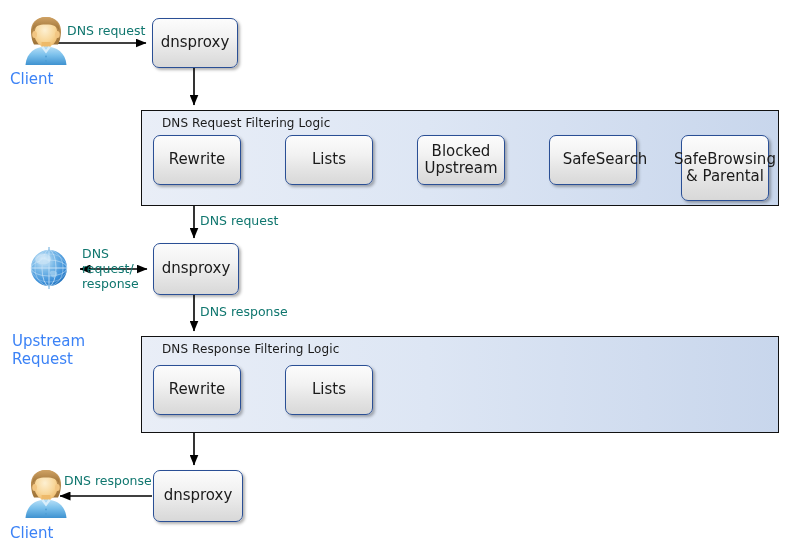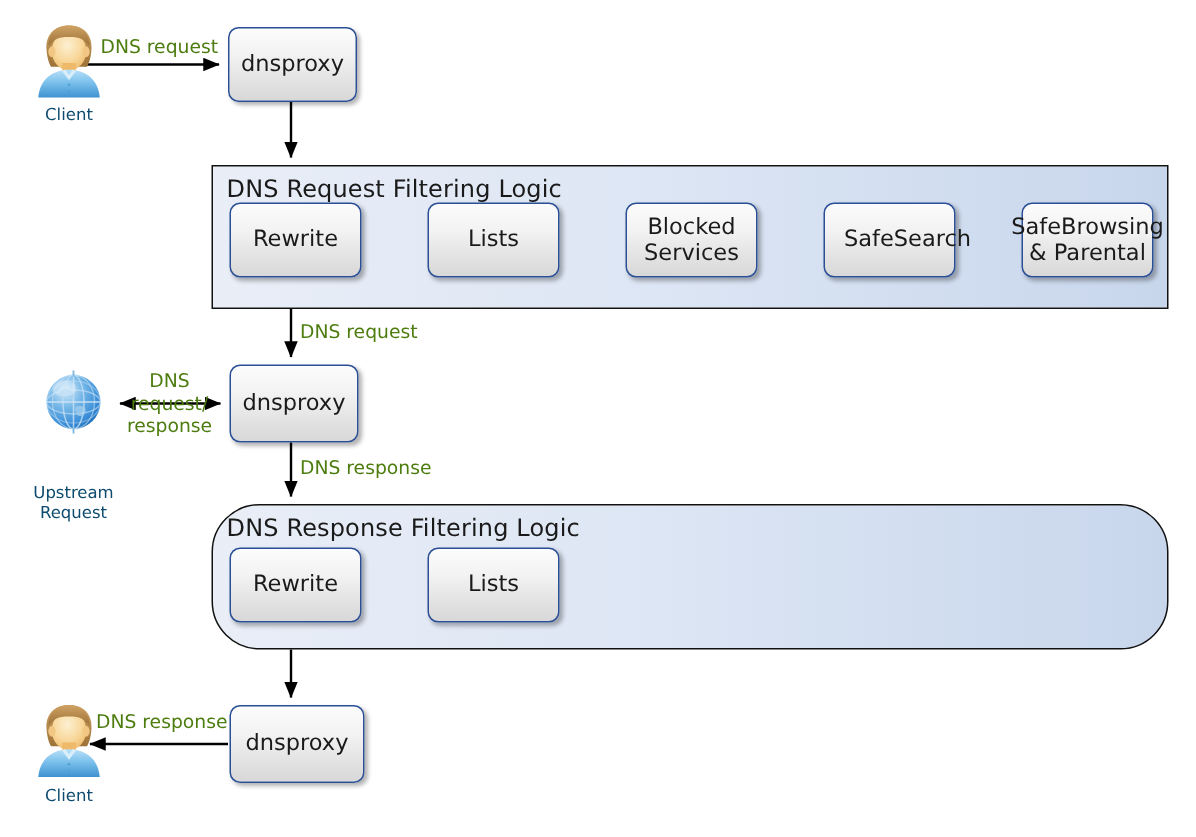--- a/index.html
+++ b/index.html
@@ -27,23 +27,23 @@
   }
   
   .group-box {
     position: absolute;
     box-sizing: border-box;
     border: 1px solid #111111;
     background: linear-gradient(to right, #e9eef7 0%, #dde6f4 45%, #c8d6ec 100%);
   }
   .group-title {
     position: absolute;
-    left: 9px;
+    left: 20px;
     top: 5px;
-    font-size: 16px;
+    font-size: 12px;
     color: #1a1a1a;
     white-space: nowrap;
     letter-spacing: 0.1px;
   }
   
   .node {
     position: absolute;
     box-sizing: border-box;
     border: 1px solid #2a4f95;
     border-radius: 7px;
@@ -58,33 +58,32 @@
     line-height: 1.15;
   }
   .node span {
     display: block;
     padding: 0 3px;
   }
   
   .label {
     position: absolute;
     font-size: 12.5px;
-    color: #4d7c0f;
+    color: #0f766e;
     white-space: pre;
     line-height: 1.22;
   }
   .label.center {
-    text-align: center;
+    text-align: left;
   }
   
   .actor-caption {
     position: absolute;
-    font-size: 11px;
-    color: #0c4a6e;
-    text-align: center;
+    font-size: 15px;
+    color: #3b82f6;
     line-height: 1.22;
     white-space: pre;
   }
   
   .icon {
     position: absolute;
   }
 </style>
 </head>
 <body>
@@ -172,26 +171,26 @@
   </div>
 
   <div class="node" style="left:153px; top:135px; width:88px; height:50px;">
     <span style="white-space: pre-line;">Rewrite</span>
   </div>
   <div class="node" style="left:285px; top:135px; width:88px; height:50px;">
     <span style="white-space: pre-line;">Lists</span>
   </div>
   <div class="node" style="left:417px; top:135px; width:88px; height:50px;">
     <span style="white-space: pre-line;">Blocked
-Services</span>
+Upstream</span>
   </div>
   <div class="node" style="left:549px; top:135px; width:88px; height:50px;padding-left:24px;">
     <span style="white-space: pre-line;">SafeSearch</span>
   </div>
-  <div class="node" style="left:681px; top:135px; width:88px; height:50px;">
+  <div class="node" style="left:681px; top:135px; width:88px; height:66px;">
     <span style="white-space: pre-line;">SafeBrowsing
 &amp; Parental</span>
   </div>
 
   <div class="label" style="left:200px; top:213px;">DNS request</div>
 
   <svg class="icon" style="left:24px; top:243px;" width="50" height="50" viewBox="0 0 50 50" xmlns="http://www.w3.org/2000/svg">
     <defs>
       <radialGradient id="globeG" cx="35%" cy="28%" r="78%">
         <stop offset="0%" stop-color="#d6ecfb"></stop>
@@ -228,21 +227,21 @@
 request/
 response</span>
   </div>
 
   <div class="node" style="left:153px; top:243px; width:86px; height:52px;">
     <span style="white-space: pre-line;">dnsproxy</span>
   </div>
 
   <div class="label" style="left:200px; top:304px;">DNS response</div>
 
-  <div class="group-box" style="left:141px; top:336px; width:638px; height:97px;border-radius:32px;">
+  <div class="group-box" style="left:141px; top:336px; width:638px; height:97px;">
     <div class="group-title">DNS Response Filtering Logic</div>
   </div>
 
   <div class="node" style="left:153px; top:365px; width:88px; height:50px;">
     <span style="white-space: pre-line;">Rewrite</span>
   </div>
   <div class="node" style="left:285px; top:365px; width:88px; height:50px;">
     <span style="white-space: pre-line;">Lists</span>
   </div>
 

